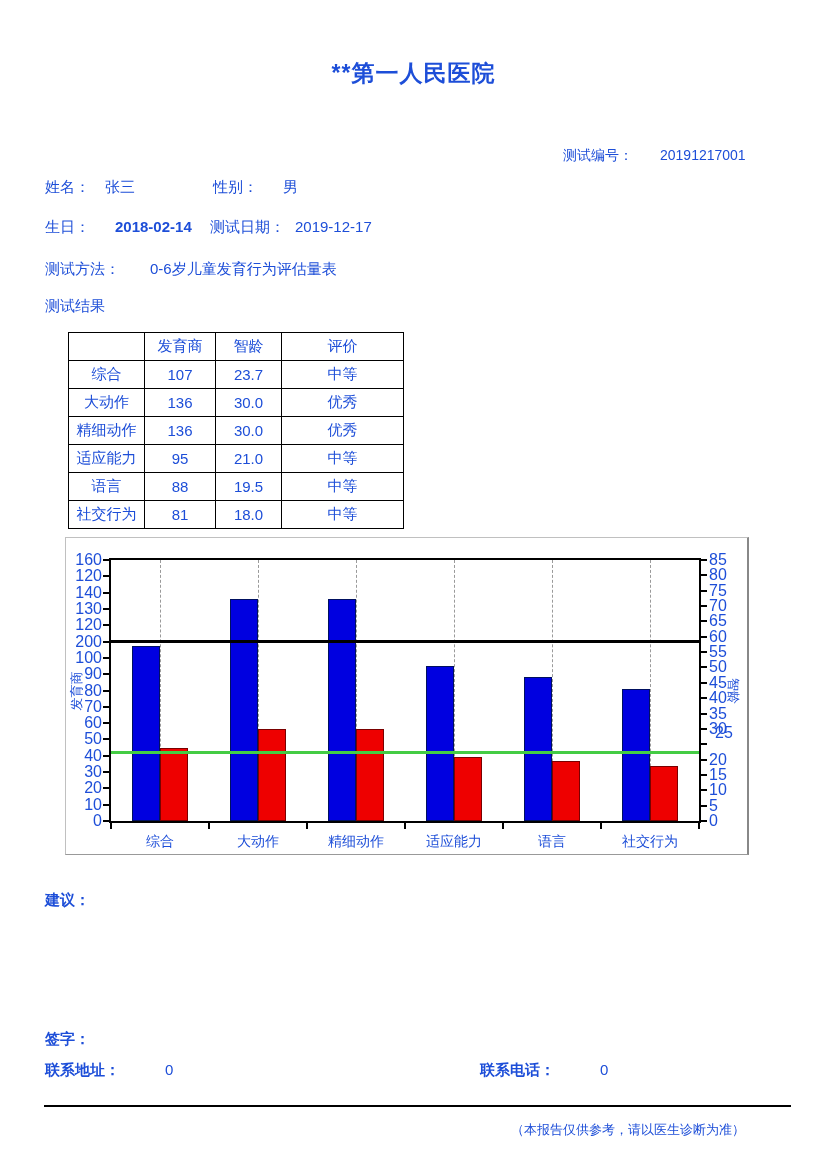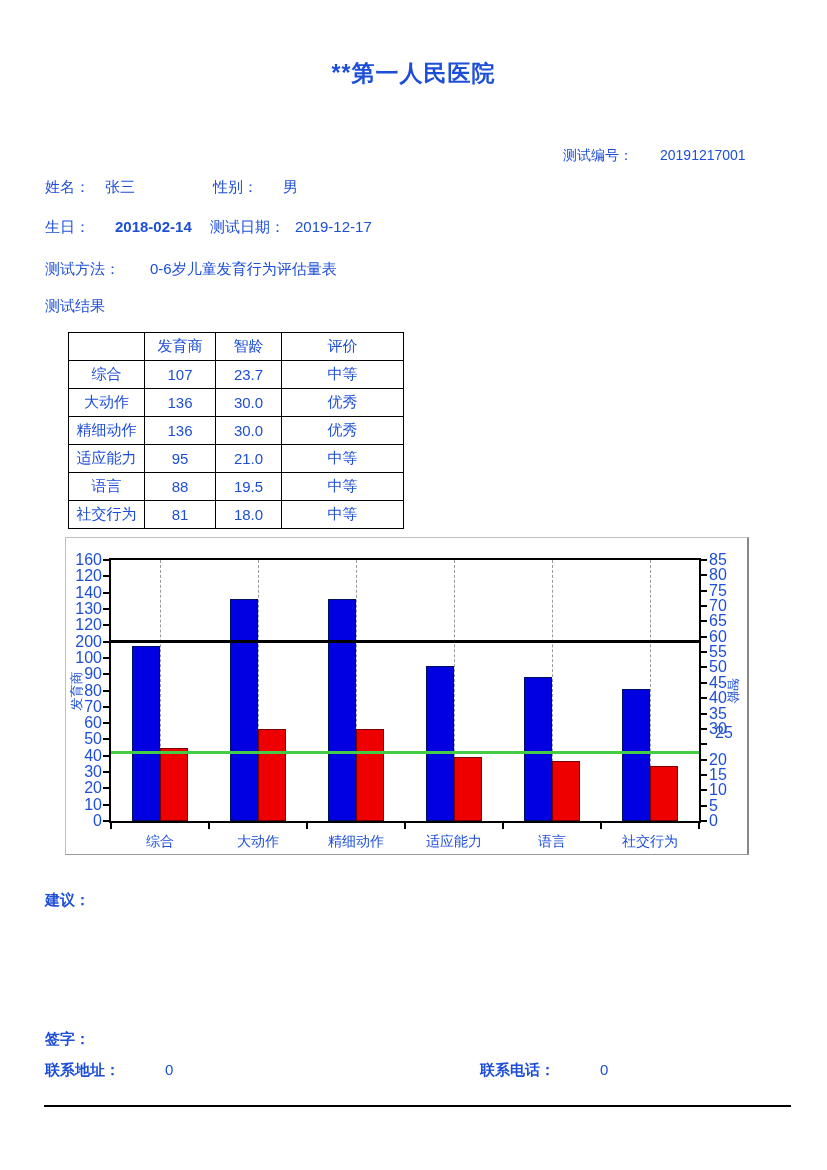--- a/index.html
+++ b/index.html
@@ -261,14 +261,15 @@
 
   <div class="abs field bold" style="top:1030px; left:45px;">签字：</div>
 
   <div class="abs field bold" style="top:1061px; left:45px;">联系地址：</div>
   <div class="abs field" style="top:1061px; left:165px;">0</div>
   <div class="abs field bold" style="top:1061px; left:480px;">联系电话：</div>
   <div class="abs field" style="top:1061px; left:600px;">0</div>
 
   <div class="abs divider" style="top:1105px; left:44px; width:747px;"></div>
 
+  <div class="abs footer" style="top:1121px; left:400px; width:345px;">（本报告仅供参考，请以医生诊断为准）</div>
 
 </div>
 
 </body></html>

